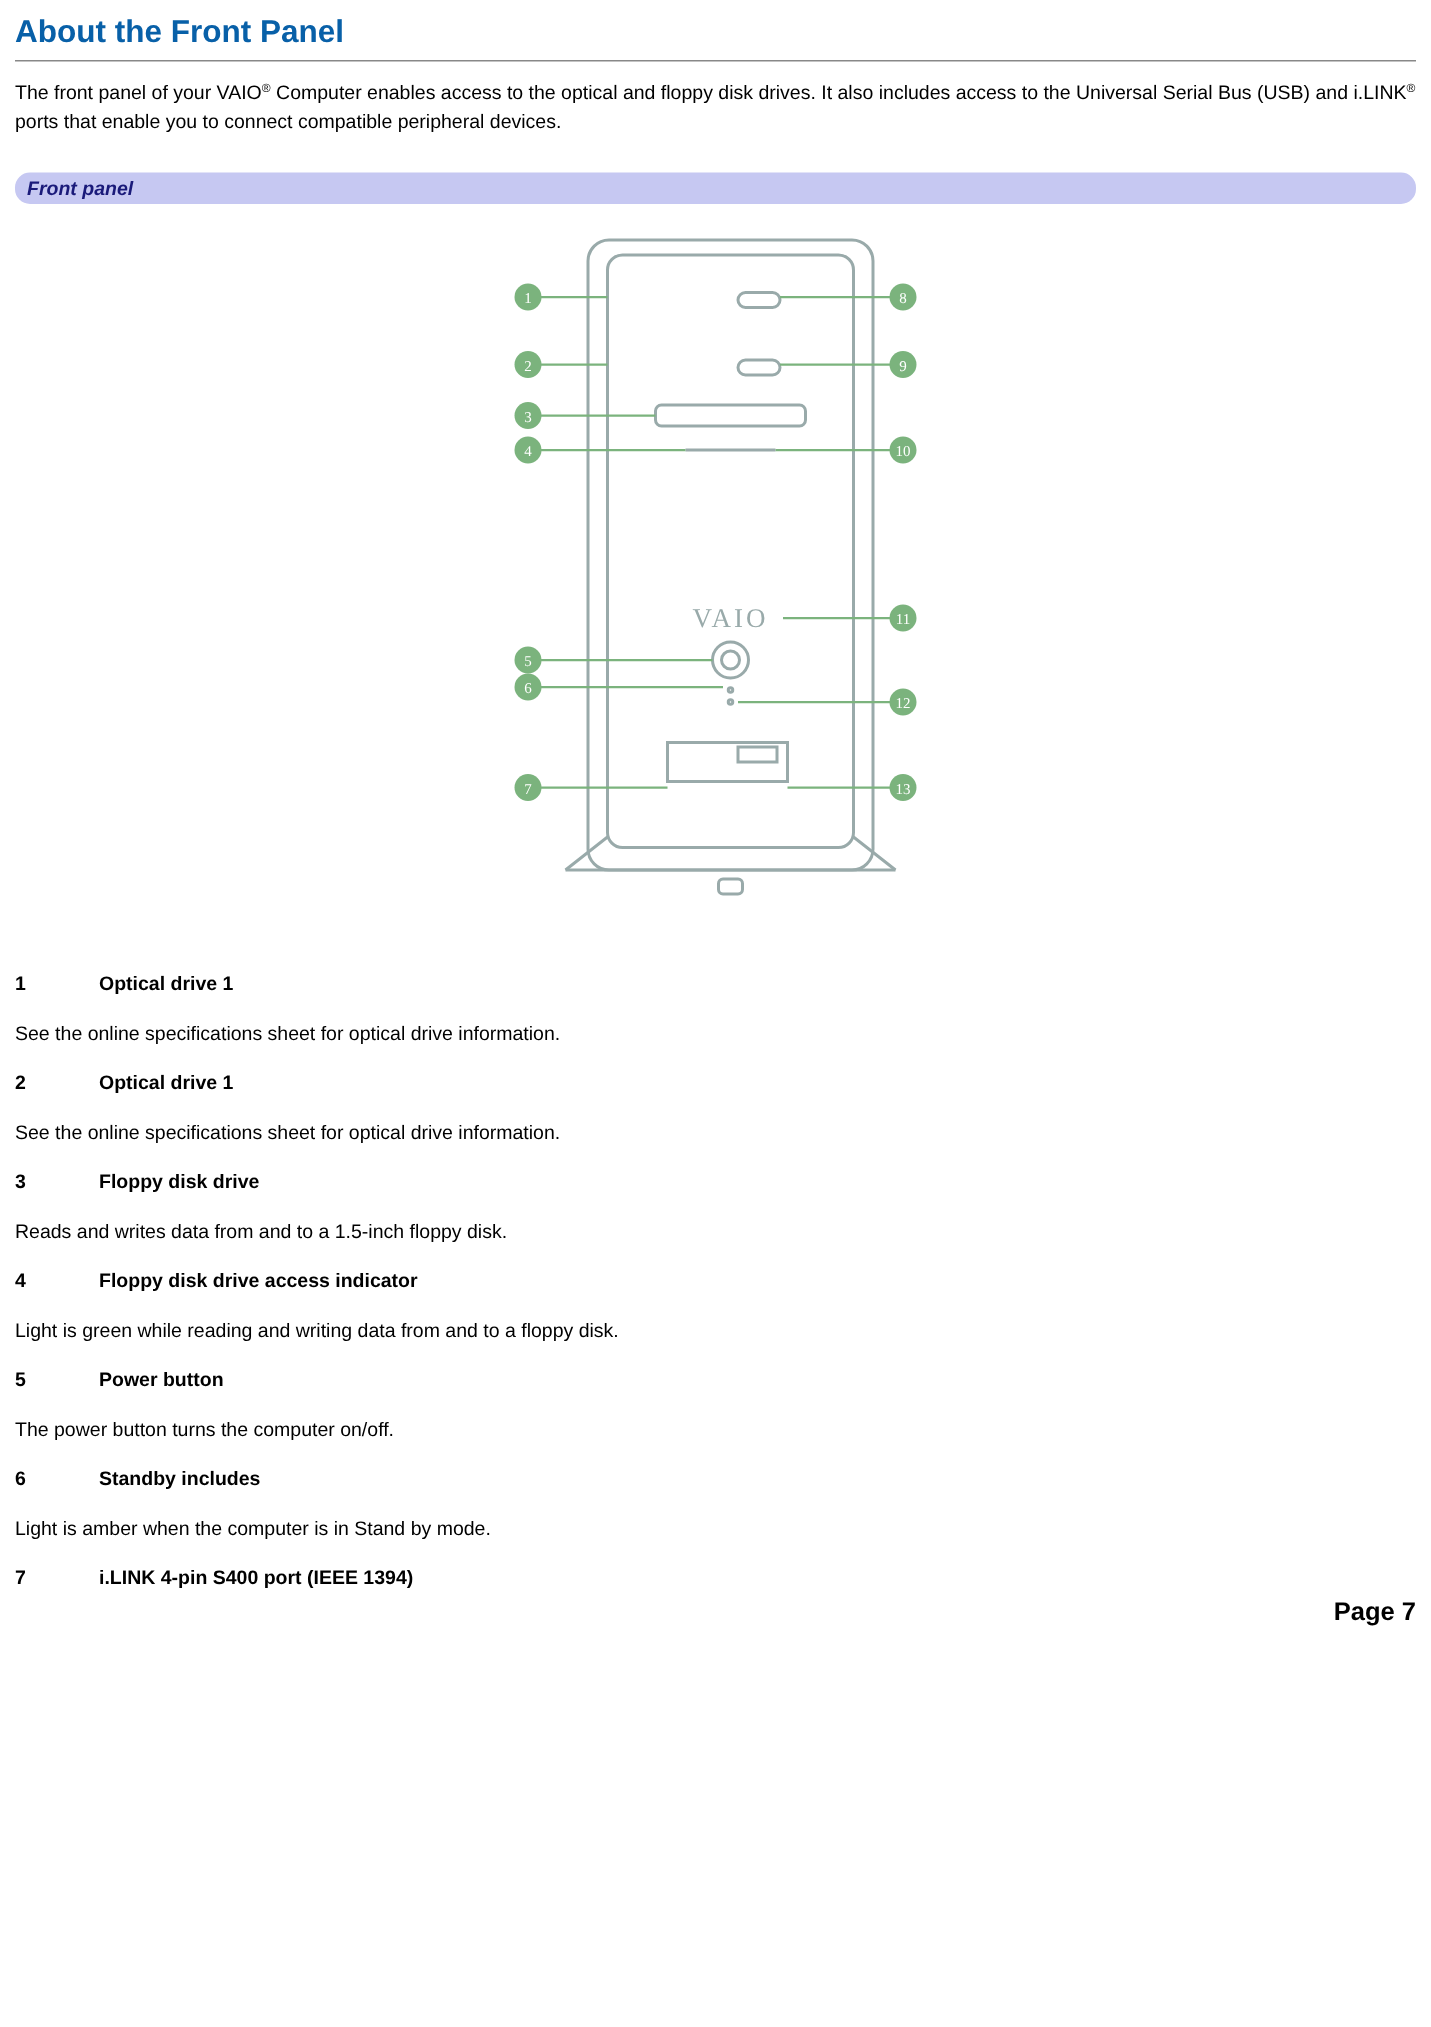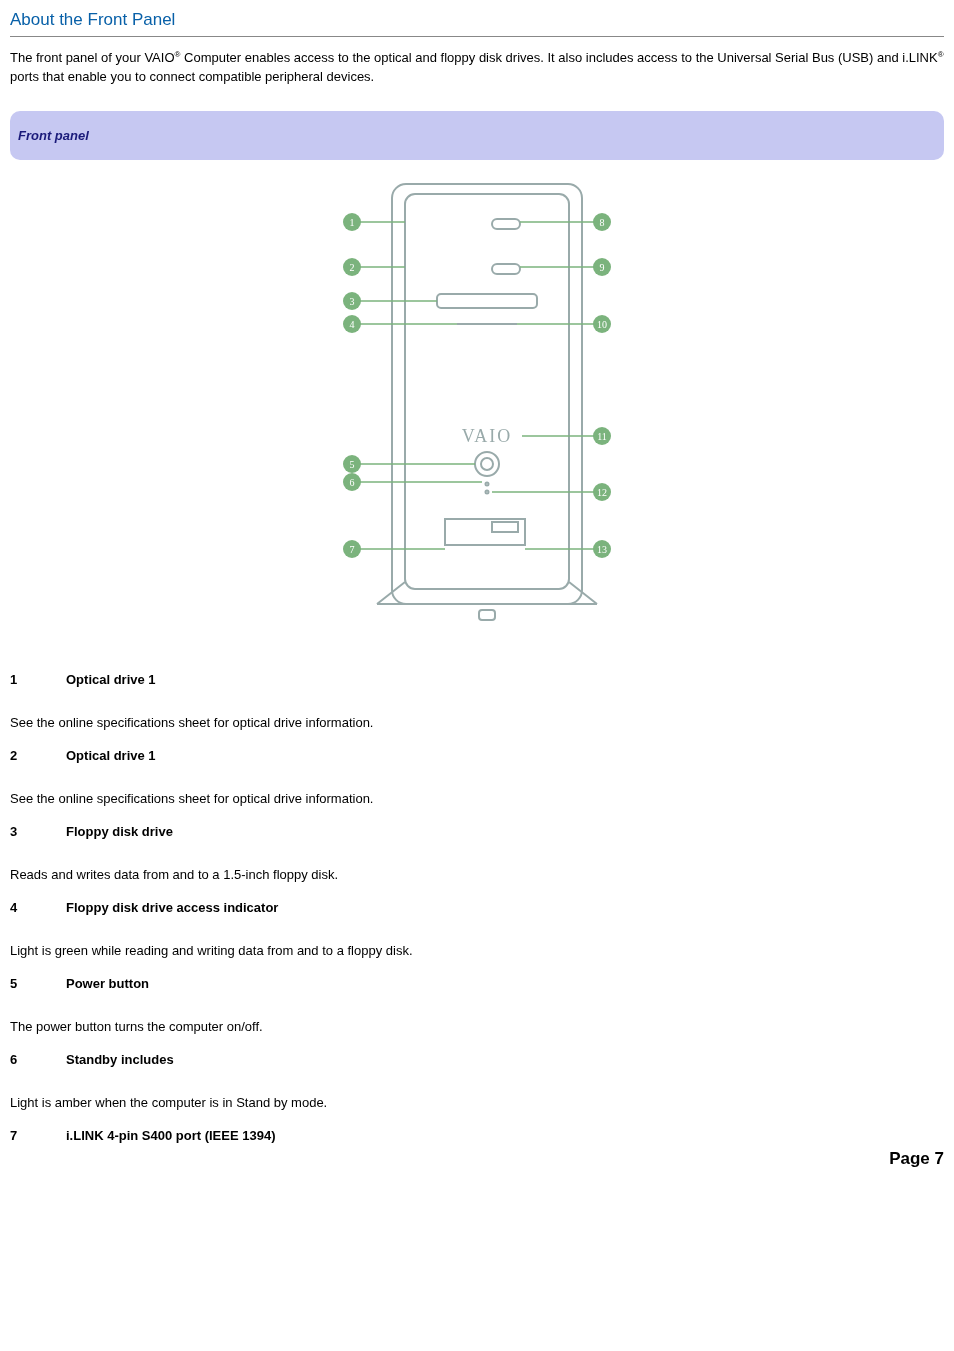--- a/index.html
+++ b/index.html
@@ -6,41 +6,41 @@
     font-family: Verdana, Geneva, sans-serif;
     font-size: 13px;
     color: #000;
     margin: 0;
     padding: 10px;
     width: 934px;
     background: #fff;
   }
   h1.page-title {
     color: #0860a8;
-    font-size: 17px;
-    font-weight: normal;
+    font-size: 21px;
+    font-weight: bold;
     margin: 0 0 6px 0;
     padding: 0;
   }
   hr.title-rule {
     border: none;
     border-top: 1px solid #888;
     margin: 0 0 12px 0;
   }
   p.intro {
     margin: 0 0 25px 0;
     line-height: 1.4;
   }
   sup.reg {
     font-size: 8px;
     vertical-align: super;
   }
   .figure-header {
     background: #c6c8f2;
-    padding: 17px 8px;
+    padding: 3px 8px;
     font-style: italic;
     font-weight: bold;
     color: #1a1a7a;
     font-size: 13px;
     margin: 0;
     border-radius: 10px;
   }
   .figure-wrap {
     text-align: center;
     padding: 4px 0 20px 0;
@@ -53,21 +53,21 @@
     display: flex;
     margin: 18px 0 0 0;
     font-weight: bold;
   }
   .item-num {
     width: 56px;
     flex: 0 0 56px;
   }
   .item-label { }
   p.item-desc {
-    margin: 28px 0 18px 0;
+    margin: 18px 0 18px 0;
   }
   .footer {
     display: flex;
     justify-content: flex-end;
     font-size: 17px;
     font-weight: bold;
     margin-top: 6px;
   }
 </style>
 </head>

